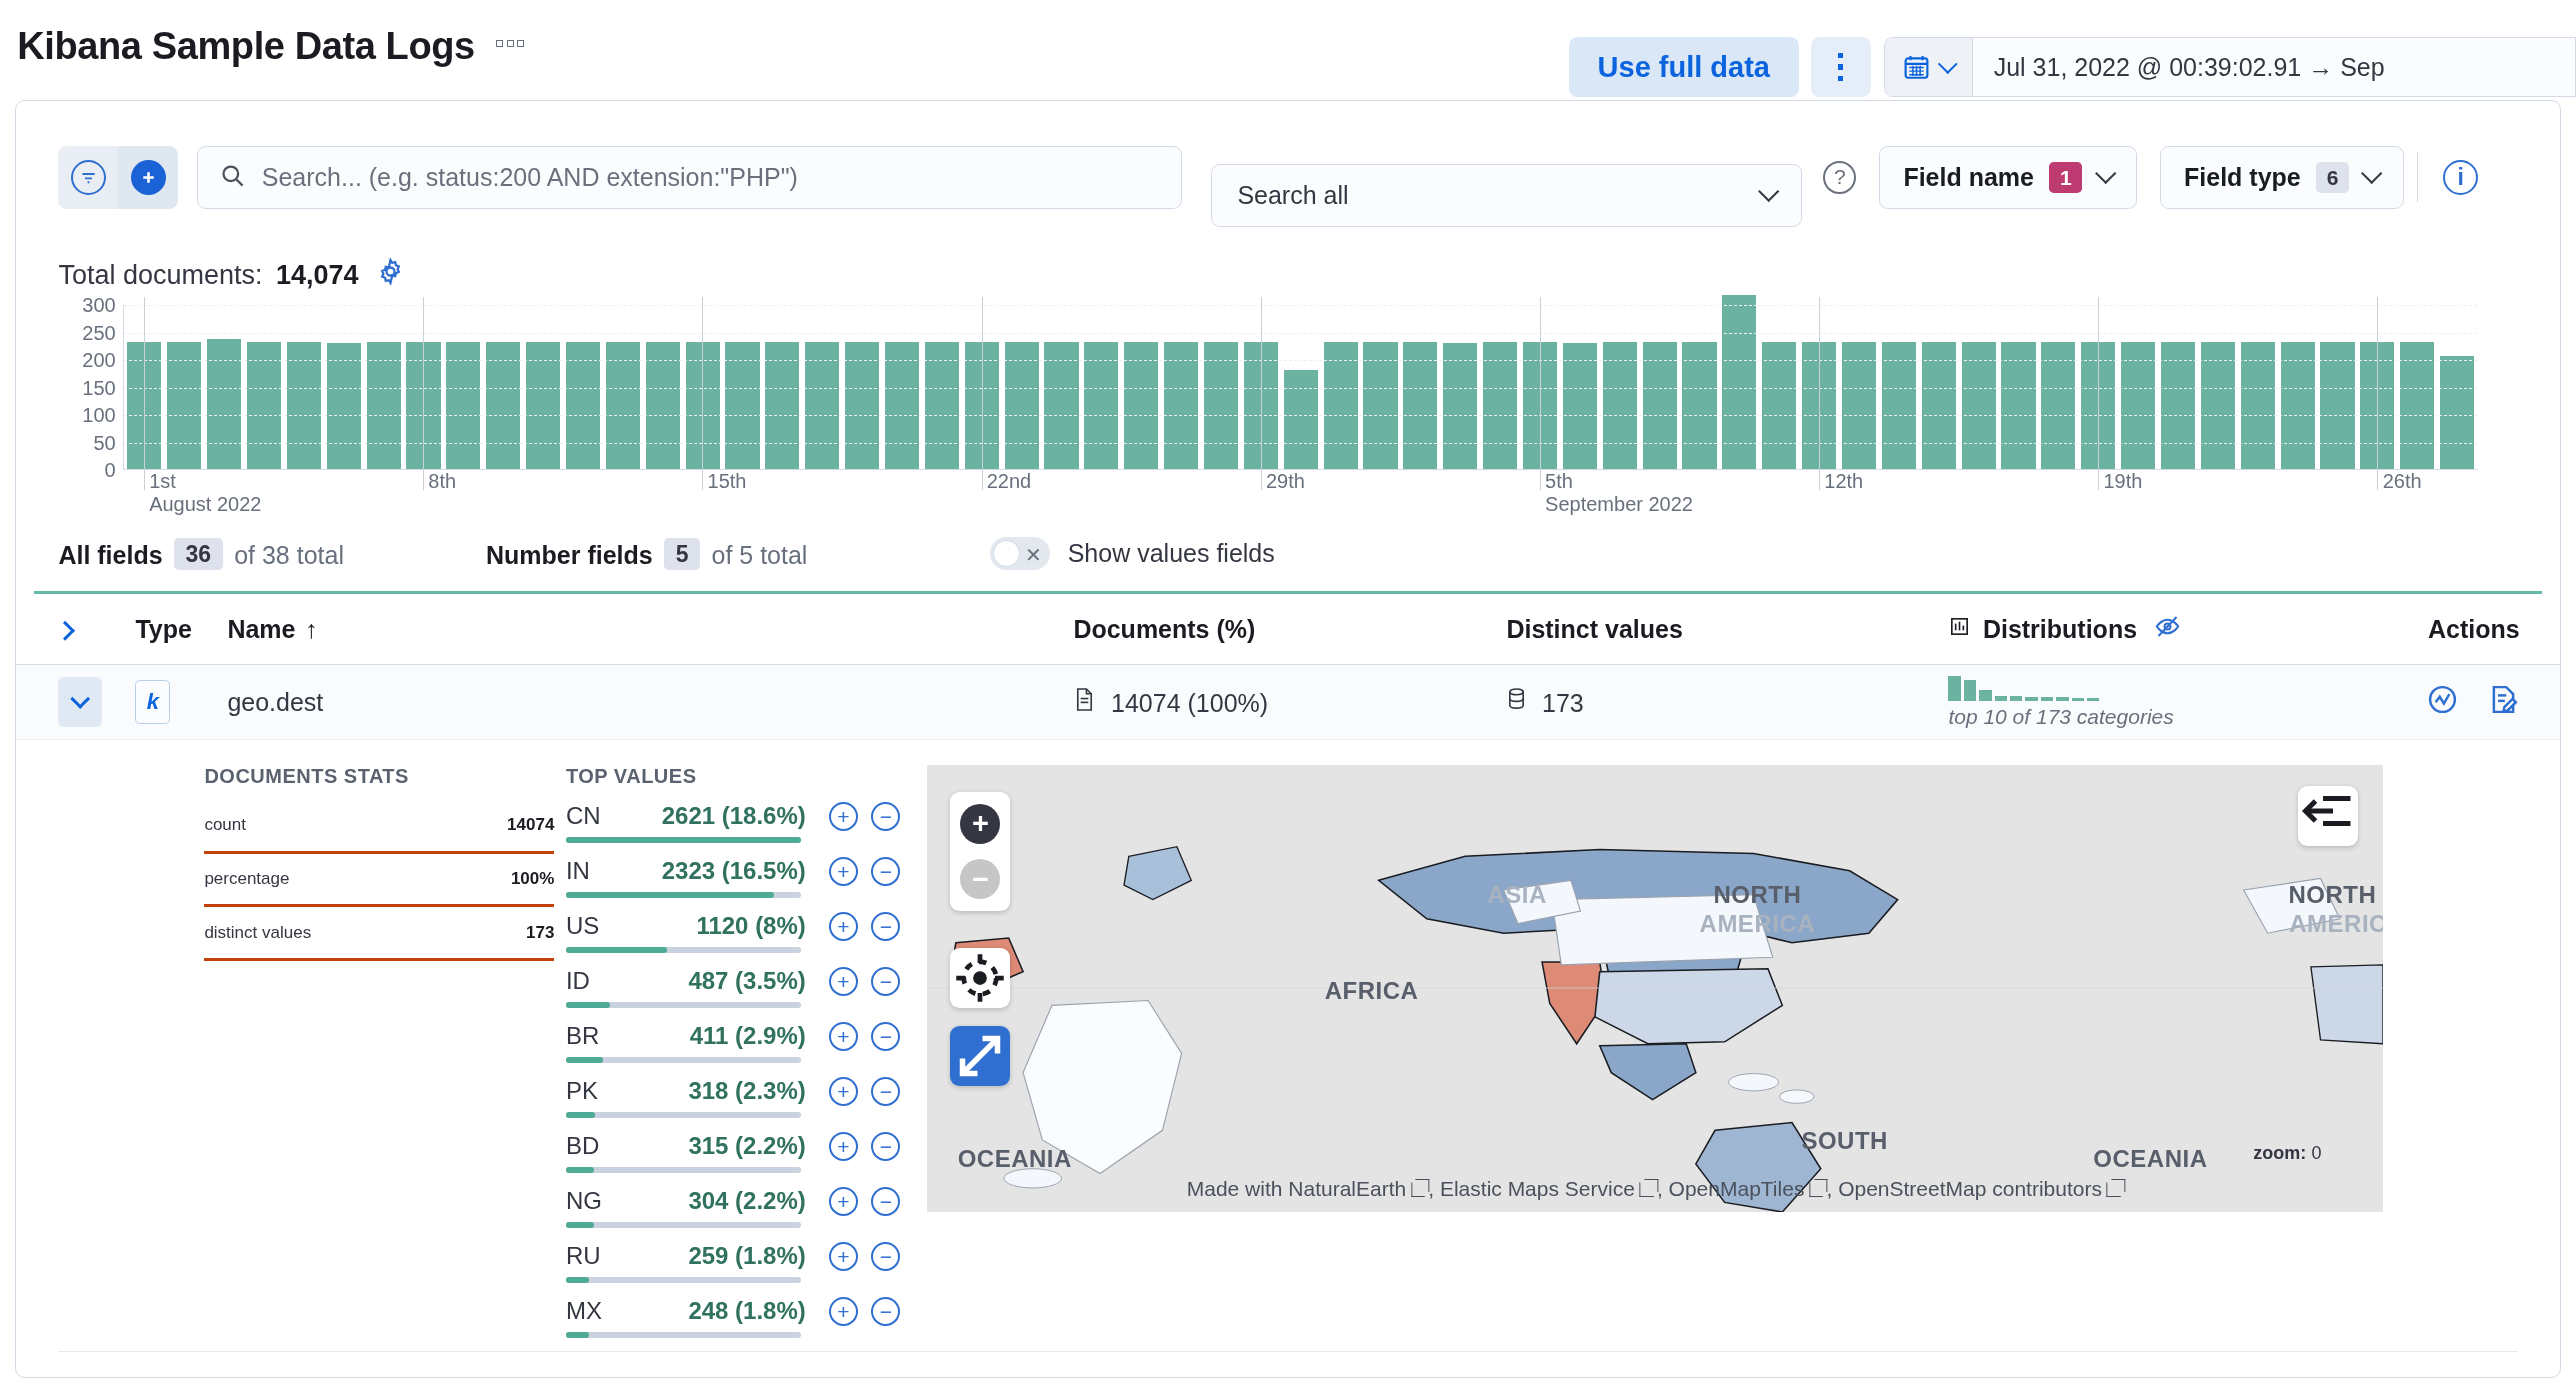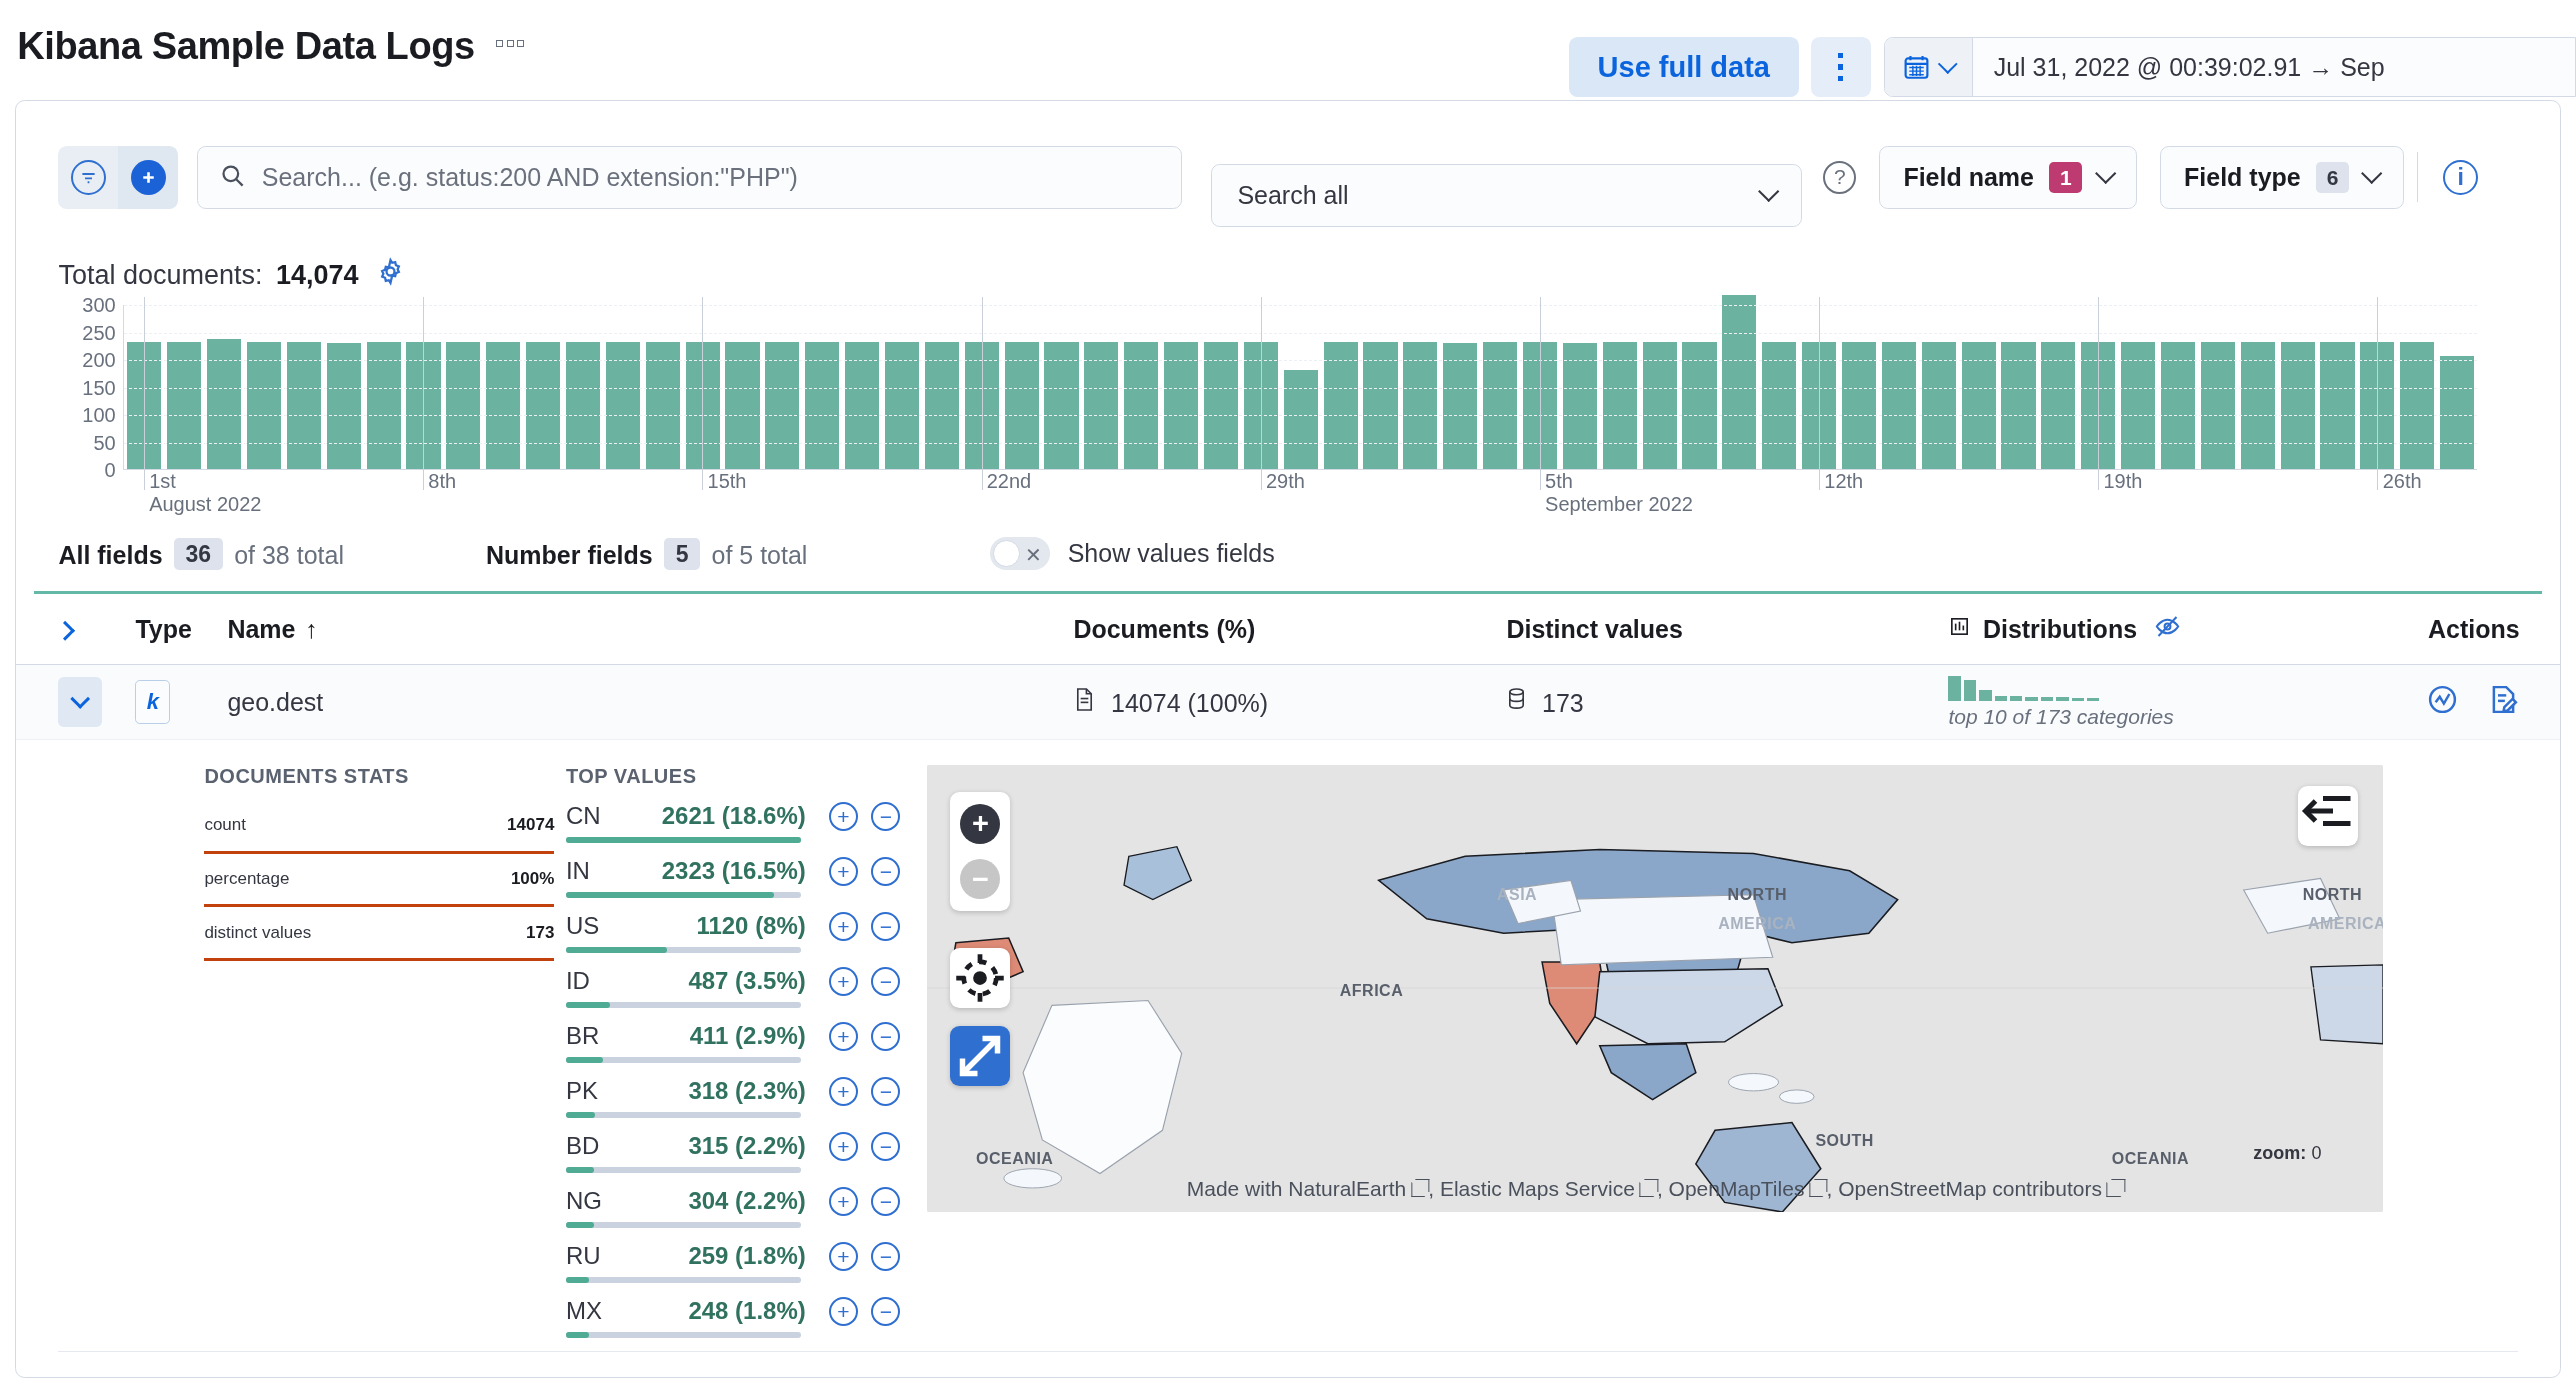--- a/index.html
+++ b/index.html
@@ -267,21 +267,21 @@
   .zc-plus { background:#343741; }
   .zc-minus { background:#c6c6c6; }
   .center-ctl { left: 23px; top: 183px; width: 60px; height: 60px;
     align-items:center; justify-content:center; }
   .fit-ctl { position:absolute; left:23px; top: 261px; width: 60px; height: 60px;
     background:#2f6fd0; border-radius: 9.6px; display:flex; align-items:center;
     justify-content:center; cursor:pointer; box-shadow:0 1.9px 4.8px rgba(0,0,0,.18); }
   .legend-ctl { position:absolute; right: 25px; top: 21px; width: 60px; height: 60px;
     background:#fff; border-radius: 9.6px; display:flex; align-items:center;
     justify-content:center; cursor:pointer; box-shadow:0 1.9px 4.8px rgba(0,0,0,.18); }
-  .map-label { position:absolute; color:#585f6b; font-weight:700; font-size: 16px;
+  .map-label { position:absolute; color:#585f6b; font-weight:700; font-size: 24px;
     text-align:right; letter-spacing: 0.5px; pointer-events:none; }
   .map-label.faded { color:#a9b2bf; }
   .map-attrib { position:absolute; bottom: 11.5px; left: 50%; transform: translateX(-50%);
     font-size: 21px; color:#4a515c; white-space: nowrap; }
   .ext { display:inline-block; width:14.4px; height:14.4px; border:1.9px solid #4a515c;
     border-top-color: transparent; border-right-color: transparent; position:relative;
     margin: 0 2.9px -1px 4.8px; }
   .ext::after { content:""; position:absolute; left:3.8px; bottom:3.8px; width:12.5px; height:12.5px;
     border-top:1.9px solid #4a515c; border-right:1.9px solid #4a515c; }
   .zoom-readout { position:absolute; right: 62px; bottom: 48px; font-size: 18px;

